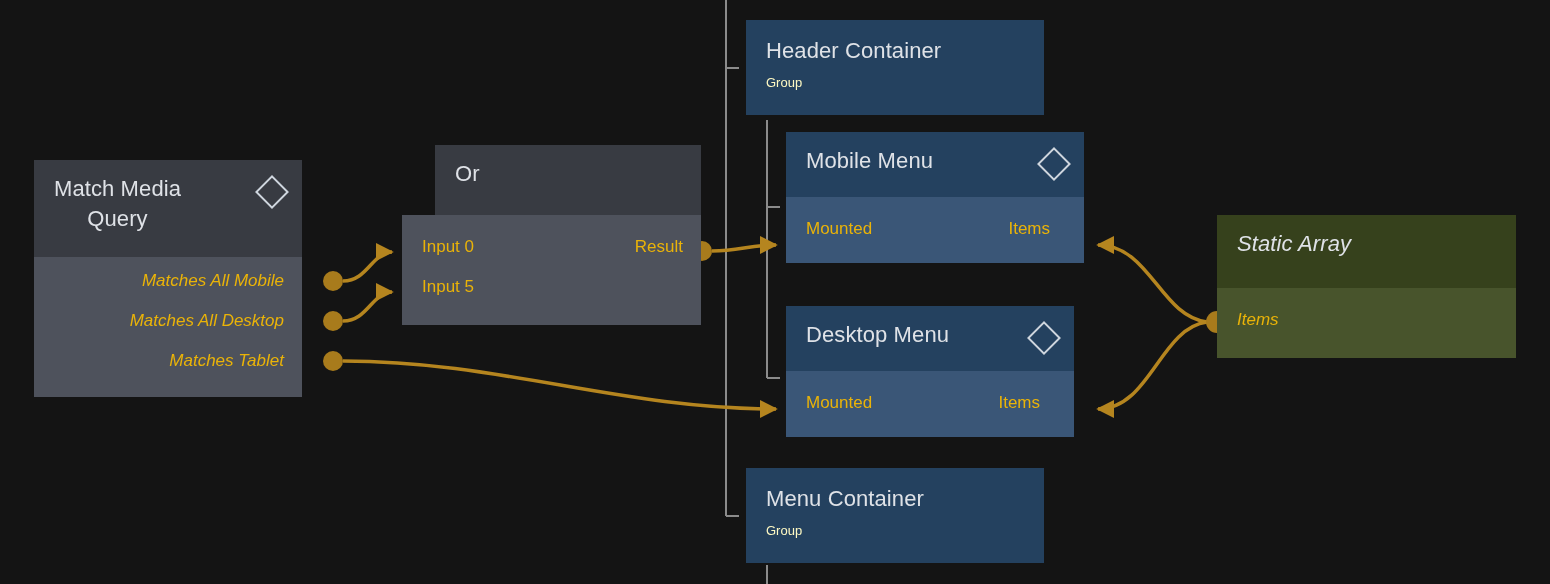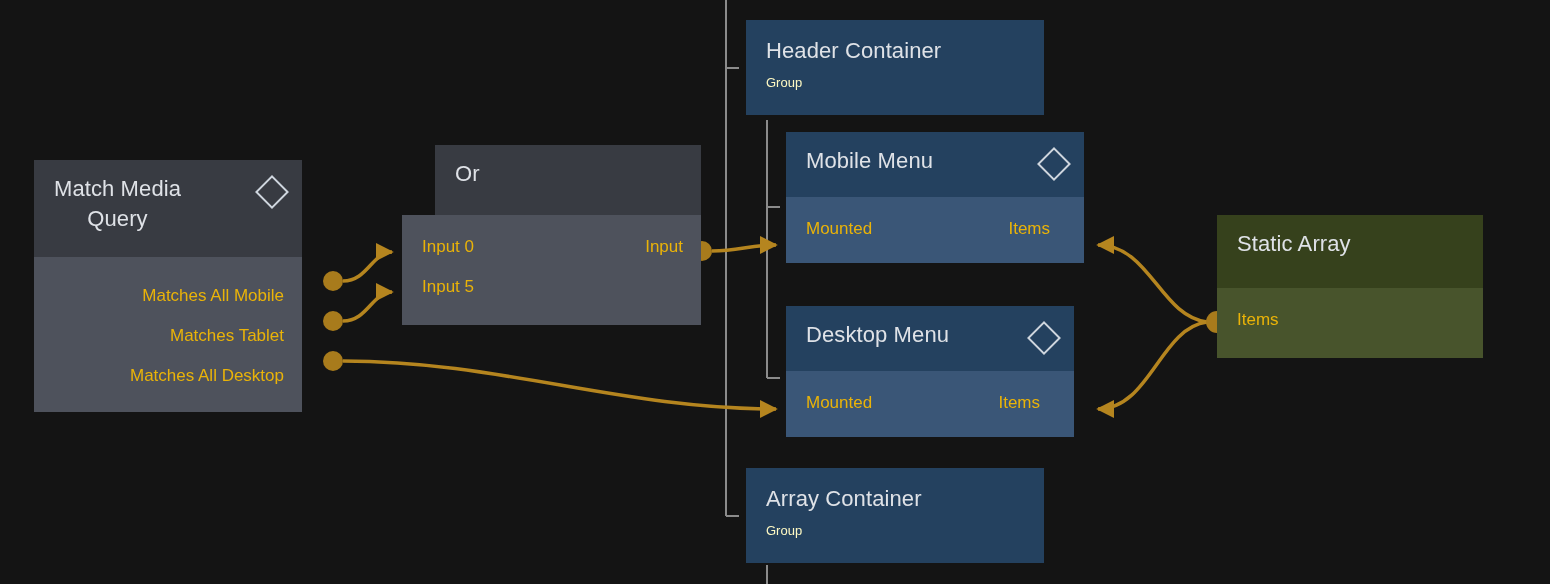--- a/index.html
+++ b/index.html
@@ -111,24 +111,24 @@
     padding: 16px 20px 18px 20px;
   }
 
   
   #node-match-media-query { left: 34px;   top: 160px;  width: 268px; }
   #node-or               { left: 402px;  top: 145px;  width: 299px; }
   #node-header-container { left: 746px;  top: 20px;   width: 298px; }
   #node-mobile-menu      { left: 786px;  top: 132px;  width: 298px; }
   #node-desktop-menu     { left: 786px;  top: 306px;  width: 288px; }
   #node-page-container   { left: 746px;  top: 468px;  width: 298px; }
-  #node-static-array     { left: 1217px; top: 215px;  width: 266px; }
+  #node-static-array     { left: 1217px; top: 215px;  width: 299px; font-style: italic; }
 
   #node-match-media-query .node-header { height: 97px; }
-  #node-match-media-query .node-body   { padding-top: 19px; padding-bottom: 16px; }
+  #node-match-media-query .node-body   { padding-top: 4px; padding-bottom: 16px; font-style: italic; }
   #node-or .node-header  { height: 70px; margin-left: 33px; }
   #node-or .node-body    { padding-top: 12px; padding-bottom: 18px; }
   #node-header-container .node-header,
   #node-page-container  .node-header { height: 95px; }
   #node-mobile-menu .node-header,
   #node-desktop-menu .node-header { height: 65px; }
   #node-mobile-menu .node-body,
   #node-desktop-menu .node-body  { padding: 12px 16px 14px 0; }
   #node-static-array .node-header { height: 73px; }
   #node-static-array .node-body   { padding: 12px 0 18px 0; }
@@ -196,36 +196,36 @@
     <div class="node-header">
       <div class="node-title">Match Media
 Query</div>
       <div class="diamond"></div>
     </div>
     <div class="node-body">
       <div class="port-row">
         <span class="port-label out">Matches All Mobile</span>
       </div>
       <div class="port-row">
+        <span class="port-label out">Matches All Desktop</span>
+      </div>
+      <div class="port-row">
         <span class="port-label out">Matches Tablet</span>
       </div>
-      <div class="port-row">
-        <span class="port-label out">Matches All Desktop</span>
-      </div>
     </div>
   </div>
 
   <div class="node gray" id="node-or">
     <div class="node-header">
       <div class="node-title">Or</div>
     </div>
     <div class="node-body">
       <div class="port-row">
         <span class="port-label">Input 0</span>
-        <span class="port-label">Input</span>
+        <span class="port-label">Result</span>
       </div>
       <div class="port-row">
         <span class="port-label">Input 5</span>
       </div>
     </div>
   </div>
 
   <div class="node blue group-node" id="node-header-container">
     <div class="node-header">
       <div class="node-title">Header Container</div>
@@ -254,21 +254,21 @@
     <div class="node-body">
       <div class="port-row">
         <span class="port-label">Mounted</span>
         <span class="port-label">Items</span>
       </div>
     </div>
   </div>
 
   <div class="node blue group-node" id="node-page-container">
     <div class="node-header">
-      <div class="node-title">Array Container</div>
+      <div class="node-title">Menu Container</div>
       <div class="node-subtitle">Group</div>
     </div>
   </div>
 
   <div class="node green" id="node-static-array">
     <div class="node-header">
       <div class="node-title">Static Array</div>
     </div>
     <div class="node-body">
       <div class="port-row">

